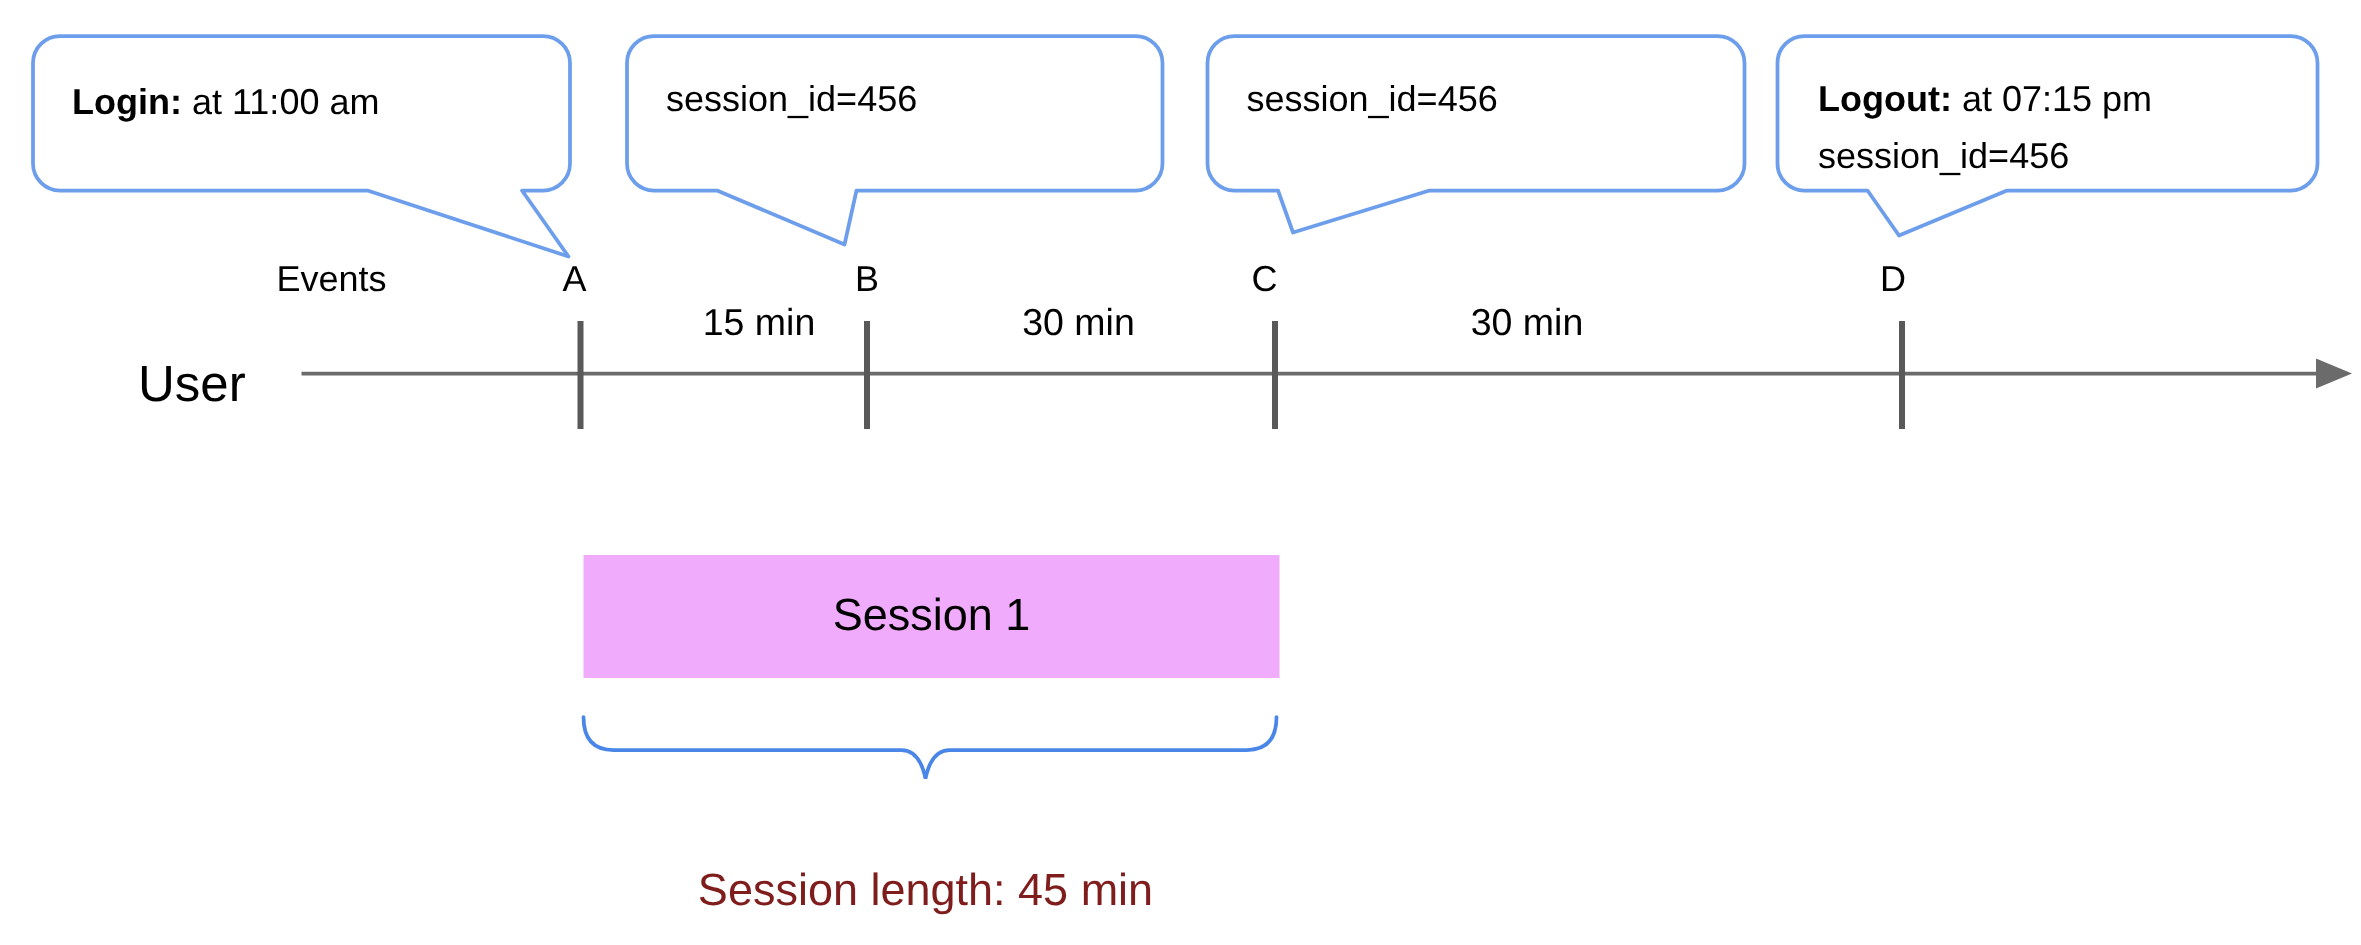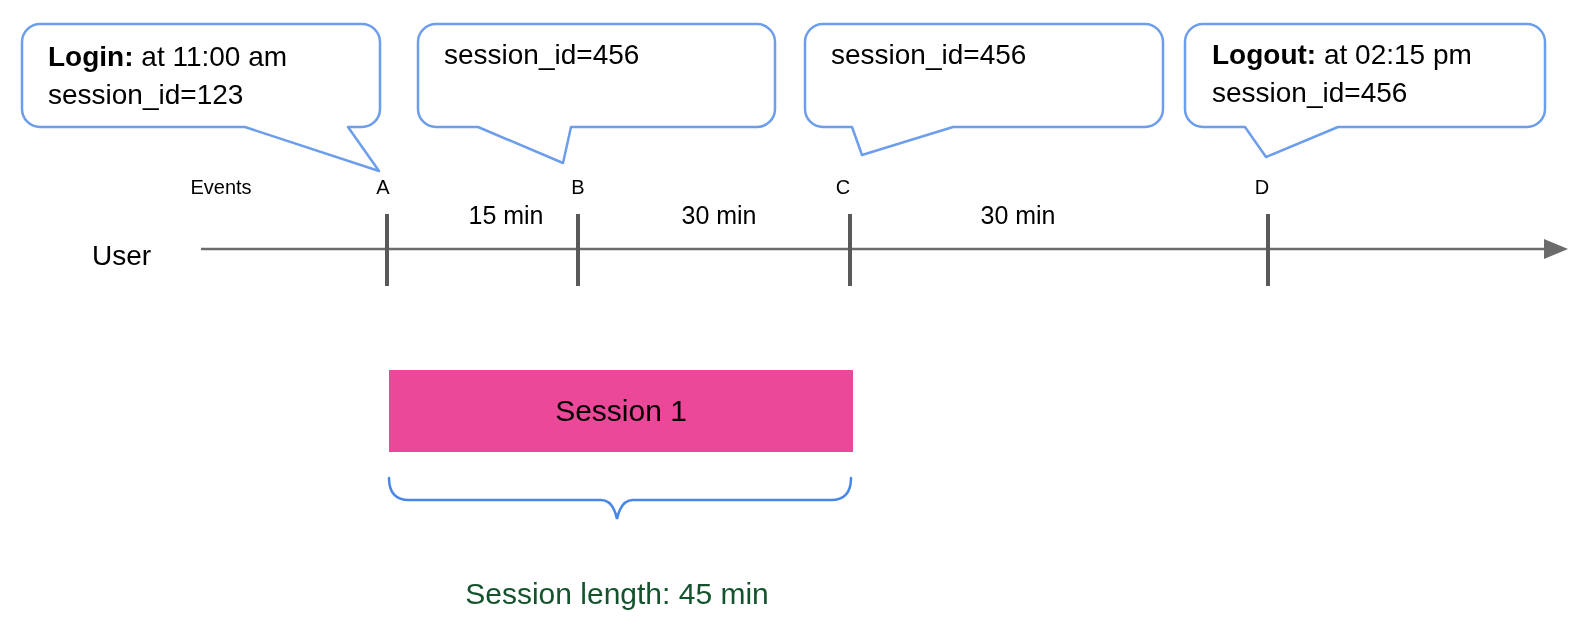--- a/index.html
+++ b/index.html
@@ -12,70 +12,71 @@
     color: #000000;
     overflow: hidden;
   }
   .shapes {
     position: absolute;
     left: 0; top: 0;
     width: 1574px; height: 630px;
   }
   .callout-text {
     position: absolute;
-    font-size: 28px;
+    font-size: 24px;
     line-height: 38px;
     white-space: nowrap;
     color: #000000;
+    margin-top: 12px;
   }
   .callout-text b { font-weight: 700; }
   .axis-label {
     position: absolute;
-    font-size: 28px;
+    font-size: 34px;
     line-height: 36px;
     color: #000000;
     white-space: nowrap;
   }
   .events-label, .tick-label {
     position: absolute;
-    font-size: 20px;
+    font-size: 24px;
     line-height: 30px;
     color: #000000;
     transform: translateX(-50%);
     white-space: nowrap;
   }
   .interval-label {
     position: absolute;
     font-size: 25px;
     line-height: 27px;
     color: #000000;
     transform: translateX(-50%);
     white-space: nowrap;
   }
   .session-box {
     position: absolute;
     left: 389px; top: 370px;
     width: 464px; height: 82px;
-    background: #ec4899;
+    background: #f0abfc;
     display: flex;
     align-items: center;
     justify-content: center;
   }
   .session-box span {
     font-size: 30px;
     color: #000000;
     white-space: nowrap;
   }
   .caption {
     position: absolute;
     left: 617px; top: 578px;
     transform: translateX(-50%);
     font-size: 30px;
     line-height: 32px;
-    color: #14532d;
+    color: #7f1d1d;
     white-space: nowrap;
   }
 </style>
 </head>
 <body>
 
 <div class="canvas">
 
   <svg class="shapes" viewBox="0 0 1574 630">
 
@@ -90,30 +91,29 @@
     <line x1="387" y1="214" x2="387" y2="286" stroke="#595959" stroke-width="4"></line>
     <line x1="578" y1="214" x2="578" y2="286" stroke="#595959" stroke-width="4"></line>
     <line x1="850" y1="214" x2="850" y2="286" stroke="#595959" stroke-width="4"></line>
     <line x1="1268" y1="214" x2="1268" y2="286" stroke="#595959" stroke-width="4"></line>
 
     <path d="M 389,478 Q 389,500 409,500 H 601 Q 613,500 617,519 Q 621,500 633,500 H 831 Q 851,500 851,478" fill="none" stroke="#4a86e8" stroke-width="2.5" stroke-linecap="round"></path>
   </svg>
 
   <div class="callout-text" style="left:48px; top:38px;">
     <div><b>Login:</b> <span>at 11:00 am</span></div>
-    <div>session_id=123</div>
   </div>
   <div class="callout-text" style="left:444px; top:36px;">
     <div>session_id=456</div>
   </div>
   <div class="callout-text" style="left:831px; top:36px;">
     <div>session_id=456</div>
   </div>
   <div class="callout-text" style="left:1212px; top:36px;">
-    <div><b>Logout:</b> <span>at 02:15 pm</span></div>
+    <div><b>Logout:</b> <span>at 07:15 pm</span></div>
     <div>session_id=456</div>
   </div>
 
   <span class="events-label" style="left:221px; top:172px;">Events</span>
   <span class="tick-label" style="left:383px;  top:172px;">A</span>
   <span class="tick-label" style="left:578px;  top:172px;">B</span>
   <span class="tick-label" style="left:843px;  top:172px;">C</span>
   <span class="tick-label" style="left:1262px; top:172px;">D</span>
 
   <span class="axis-label" style="left:92px; top:238px;">User</span>

